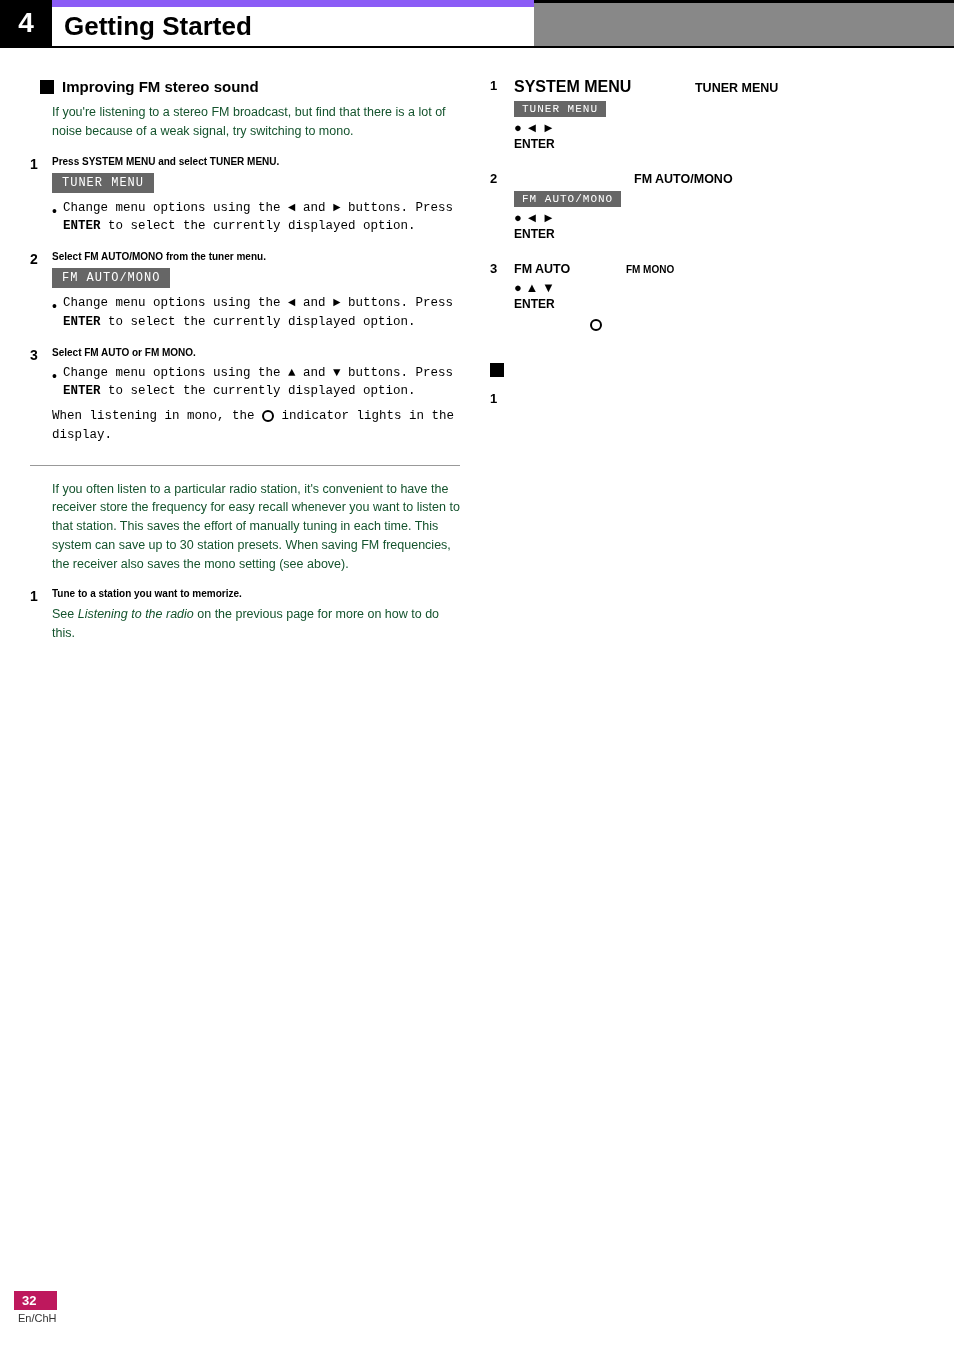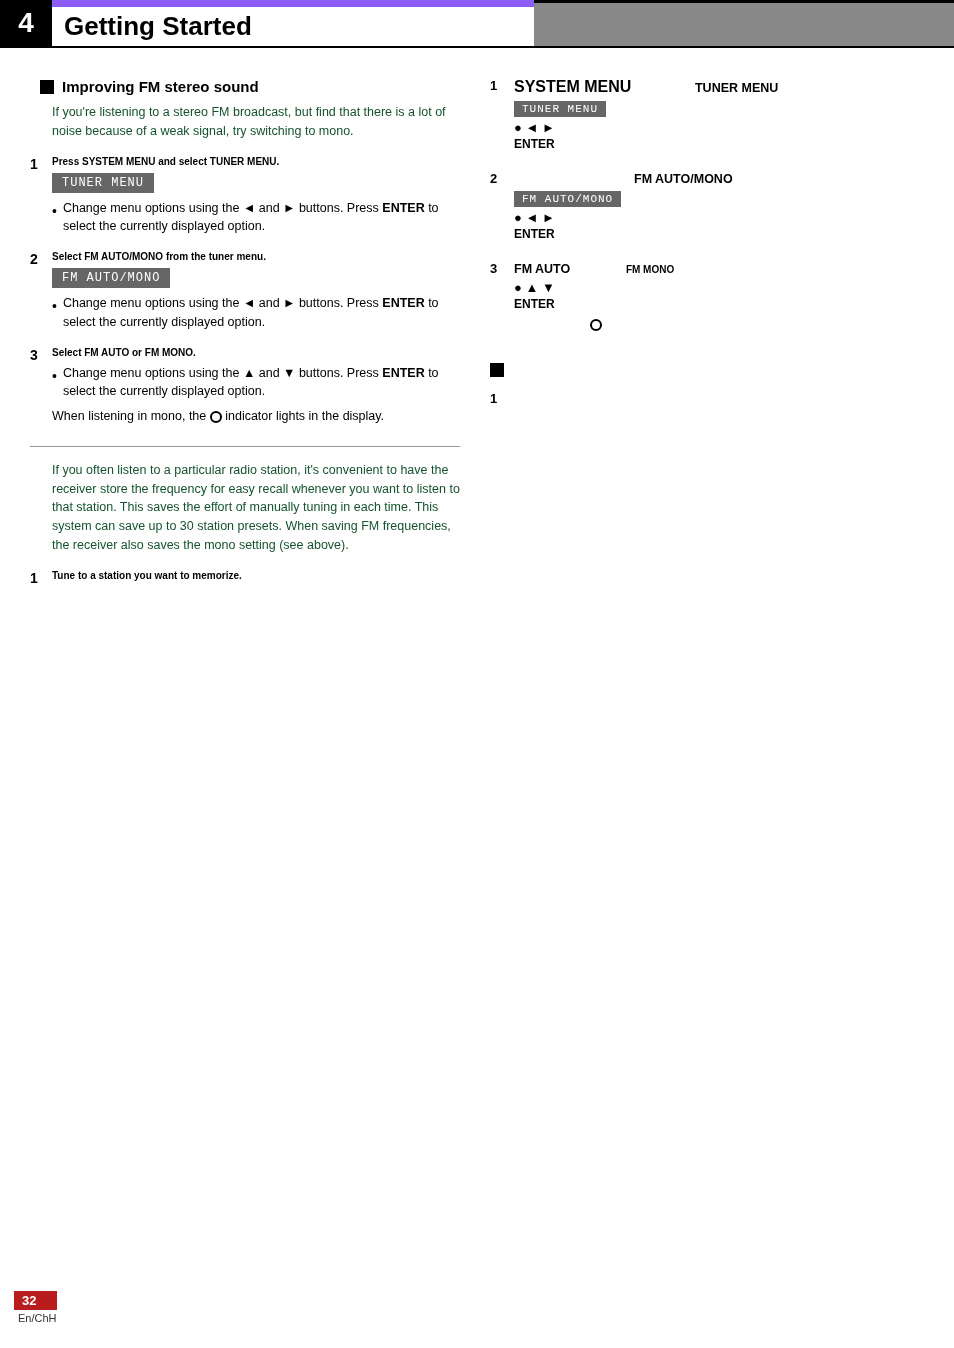--- a/index.html
+++ b/index.html
@@ -132,20 +132,21 @@
       align-items: flex-start;
     }
     .bullet-dot {
       margin-right: 6px;
       margin-top: 2px;
       font-size: 14px;
     }
     .bullet-text {
       flex: 1;
       line-height: 1.5;
+      font-family: Liberation Mono, monospace;
     }
     .bold-text { font-weight: bold; }
 
     
     .diagram-step {
       margin-bottom: 20px;
       position: relative;
     }
     .diag-row {
       display: flex;
@@ -191,21 +192,21 @@
     
     .page-footer {
       position: absolute;
       bottom: 20px;
       left: 0;
       padding: 4px 14px;
       display: flex;
       flex-direction: column;
     }
     .footer-number {
-      background: #b91c1c;
+      background: #be185d;
       color: #fff;
       font-size: 13px;
       font-weight: bold;
       padding: 2px 8px;
       display: inline-block;
       margin-bottom: 2px;
     }
     .footer-lang {
       font-size: 11px;
       color: #333;
@@ -305,20 +306,23 @@
         </div>
       </div>
 
       <hr class="section-divider">
       <div class="intro-text">If you often listen to a particular radio station, it's convenient to have the receiver store the frequency for easy recall whenever you want to listen to that station. This saves the effort of manually tuning in each time. This system can save up to 30 station presets. When saving FM frequencies, the receiver also saves the mono setting (see above).</div>
 
       <div class="step">
         <div class="step-number">1</div>
         <div class="step-content">
           <div class="step-title">Tune to a station you want to memorize.</div>
+          <div class="intro-text" style="margin-left:0; margin-top:4px;">
+            See <span class="italic">Listening to the radio</span> on the previous page for more on how to do this.
+          </div>
         </div>
       </div>
 
     </div>
 
     <div class="right-col">
 
       <div class="diagram-step">
         <div class="diag-row">
           <div class="diag-num">1</div>

